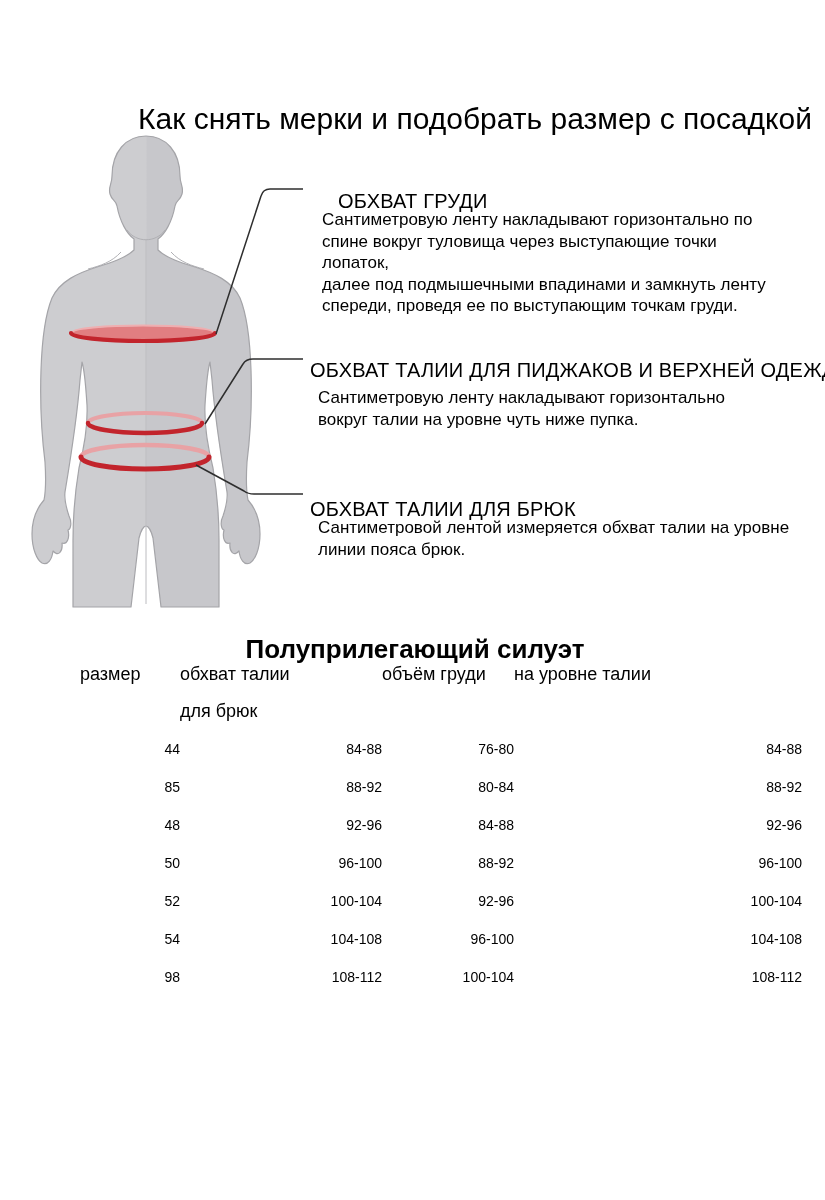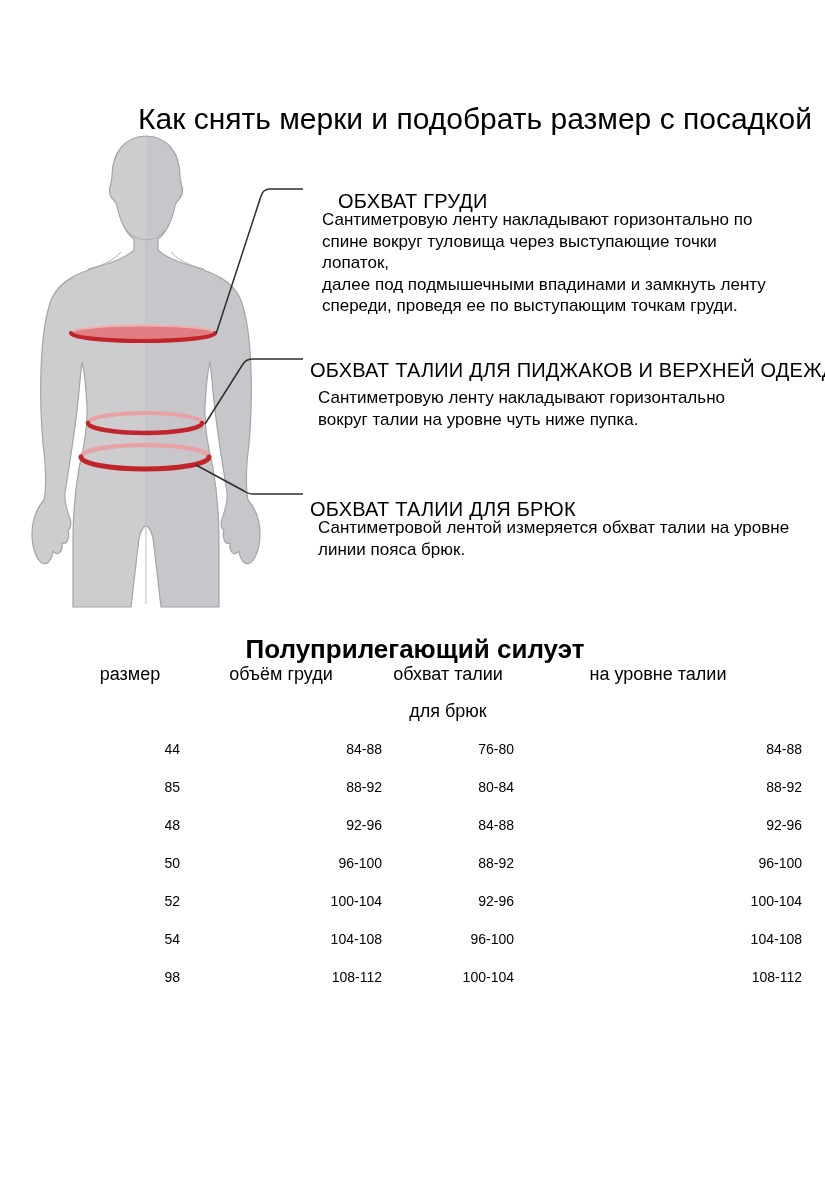--- a/index.html
+++ b/index.html
@@ -27,21 +27,21 @@
   .p3-pos{left:310px;top:509px;width:520px;}
   .table-title{
     left:0;width:830px;top:613px;text-align:center;
     font-size:26px;font-weight:700;line-height:28px;
   }
   .size-table{
     left:80px;top:656px;width:722px;
     display:grid;grid-template-columns:100px 202px 132px 288px;
   }
   .size-table .hdr{
-    text-align:center;font-size:18px;line-height:37px;height:74px;
+    font-size:18px;line-height:37px;height:74px;
   }
   .size-table .hdr span{display:block;height:37px;}
   .size-table .cell{
     text-align:right;font-size:14px;line-height:38px;height:38px;
   }
   .trow{display:contents;}
 </style>
 </head>
 <body>
 
@@ -159,26 +159,26 @@
   </section>
 
   <h2 class="abs table-title">Полуприлегающий силуэт</h2>
 
   <div class="abs size-table">
     <div class="hdr">
       <span>размер</span>
       <span></span>
     </div>
     <div class="hdr">
+      <span>обхват талии</span>
+      <span>для брюк</span>
+    </div>
+    <div class="hdr">
       <span>объём груди</span>
       <span></span>
-    </div>
-    <div class="hdr">
-      <span>обхват талии</span>
-      <span>для брюк</span>
     </div>
     <div class="hdr">
       <span>на уровне талии</span>
     </div>
 
     <div class="trow">
       <div class="cell">44</div>
       <div class="cell">84-88</div>
       <div class="cell">76-80</div>
       <div class="cell">84-88</div>

